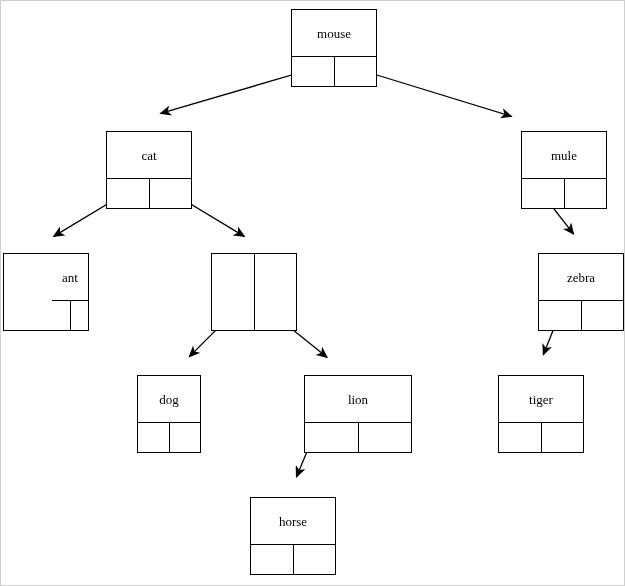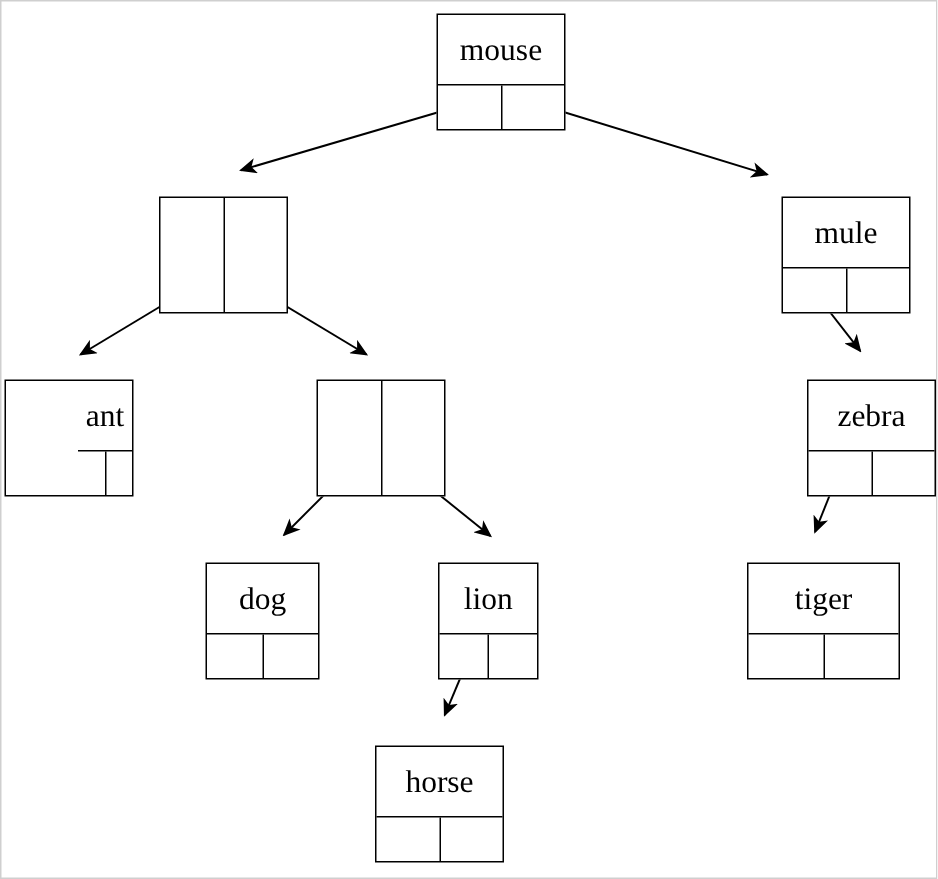--- a/index.html
+++ b/index.html
@@ -33,21 +33,21 @@
     display: flex;
     flex-direction: column;
     z-index: 2;
   }
   .node-label {
     flex: 0 0 46px;
     height: 46px;
     display: flex;
     align-items: center;
     justify-content: center;
-    font-size: 21px;
+    font-size: 13px;
     line-height: 1;
     color: #000000;
     border-bottom: 1.4px solid #000000;
     white-space: nowrap;
   }
   .node-ptrs {
     flex: 1 1 auto;
     display: flex;
   }
   .ptr {
@@ -84,20 +84,21 @@
 
   <div id="node-layer">
       <div class="node" style="left: 290px; top: 8px; width: 86px; height: 78px;">
         <div class="node-label">mouse</div>
         <div class="node-ptrs">
           <div class="ptr left"></div>
           <div class="ptr right"></div>
         </div>
       </div>
       <div class="node" style="left: 105px; top: 130px; width: 86px; height: 78px;">
+        <div class="node-label">cat</div>
         <div class="node-ptrs">
           <div class="ptr left"></div>
           <div class="ptr right"></div>
         </div>
       </div>
       <div class="node" style="left: 476px; top: 130px; width: 86px; height: 78px; margin-left: 44px;">
         <div class="node-label">mule</div>
         <div class="node-ptrs">
           <div class="ptr left"></div>
           <div class="ptr right"></div>
@@ -116,35 +117,35 @@
           <div class="ptr right"></div>
         </div>
       </div>
       <div class="node" style="left: 537px; top: 252px; width: 86px; height: 78px; font-family: Liberation Serif, serif;">
         <div class="node-label">zebra</div>
         <div class="node-ptrs">
           <div class="ptr left"></div>
           <div class="ptr right"></div>
         </div>
       </div>
-      <div class="node" style="left: 136px; top: 374px; width: 76px; height: 78px;">
+      <div class="node" style="left: 136px; top: 374px; width: 64px; height: 78px;">
         <div class="node-label">dog</div>
         <div class="node-ptrs">
           <div class="ptr left"></div>
           <div class="ptr right"></div>
         </div>
       </div>
-      <div class="node" style="left: 291px; top: 374px; width: 67px; height: 78px; text-align: center;">
+      <div class="node" style="left: 303px; top: 374px; width: 108px; height: 78px; text-align: center;">
         <div class="node-label">lion</div>
         <div class="node-ptrs">
           <div class="ptr left"></div>
           <div class="ptr right"></div>
         </div>
       </div>
-      <div class="node" style="left: 497px; top: 374px; width: 102px; height: 78px;">
+      <div class="node" style="left: 497px; top: 374px; width: 86px; height: 78px;">
         <div class="node-label">tiger</div>
         <div class="node-ptrs">
           <div class="ptr left"></div>
           <div class="ptr right"></div>
         </div>
       </div>
       <div class="node" style="left: 249px; top: 496px; width: 86px; height: 78px;">
         <div class="node-label">horse</div>
         <div class="node-ptrs">
           <div class="ptr left"></div>

